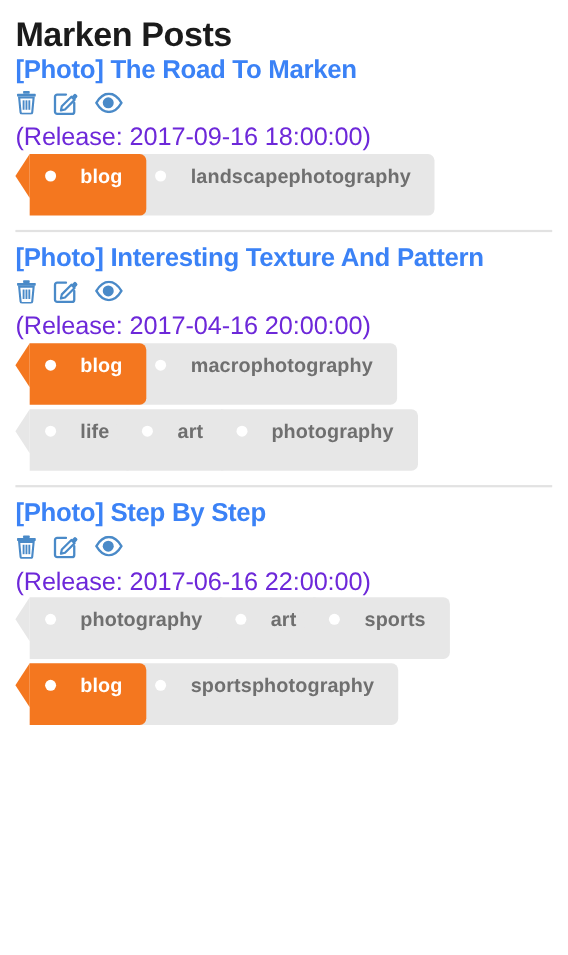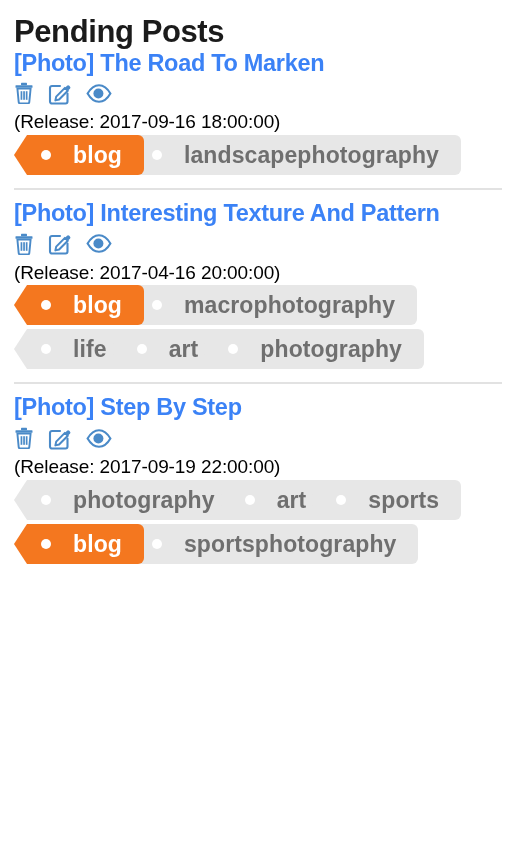--- a/index.html
+++ b/index.html
@@ -59,37 +59,37 @@
   }
   .action-icon {
     display: inline-flex;
     align-items: center;
     justify-content: center;
     cursor: pointer;
     line-height: 0;
   }
 
   .post-release {
-    font-size: 19px;
-    color: #000000;
+    font-size: 23px;
+    color: #6d28d9;
     line-height: 1.3;
     margin: 4px 0 0 0;
     letter-spacing: -0.1px;
   }
 
   
   .tag {
     position: relative;
     display: inline-block;
     vertical-align: top;
-    height: 40px;
+    height: 56px;
     line-height: 40px;
     margin: 0 -6px 0 0;
     padding: 0 22px 0 46px;
-    font-size: 23px;
+    font-size: 18px;
     font-weight: bold;
     letter-spacing: 0.1px;
     color: #6f6f6f;
     background: #e7e7e7;
     border-radius: 0 6px 6px 0;
     cursor: pointer;
     white-space: nowrap;
     text-align: left;
   }
   
@@ -135,21 +135,21 @@
     margin-bottom: 4px;
     line-height: 0;
   }
   .tag-row:last-child { margin-bottom: 0; }
 </style>
 </head>
 <body>
 
 <div class="page">
 
-  <h1 class="page-title">Pending Posts</h1>
+  <h1 class="page-title">Marken Posts</h1>
 
   <div id="posts-container">
   <div class="post">
 
     <h2 class="post-title">[Photo] The Road To Marken</h2>
     <div class="post-actions">
       <span class="action-icon" title="delete">
         <svg width="20" height="22" viewBox="0 0 20 22" aria-hidden="true">
           <rect x="1.5" y="3.2" width="17" height="2.6" rx="0.6" fill="#4a8ac8"></rect>
           <rect x="7" y="0.8" width="6" height="2.4" rx="0.6" fill="#4a8ac8"></rect>
@@ -235,21 +235,21 @@
           <path d="M16.9 5.9 L19.0 3.8 a1.6 1.6 0 0 1 2.3 0 l0.6 0.6 a1.6 1.6 0 0 1 0 2.3 L19.8 8.8 Z" fill="#4a8ac8"></path>
         </svg>
       </span>
       <span class="action-icon" title="view">
         <svg width="26" height="19" viewBox="0 0 26 19" aria-hidden="true">
           <path d="M1.6 9.5 C5 3.6 9 1.2 13 1.2 C17 1.2 21 3.6 24.4 9.5 C21 15.4 17 17.8 13 17.8 C9 17.8 5 15.4 1.6 9.5 Z" fill="none" stroke="#4a8ac8" stroke-width="2.1"></path>
           <circle cx="12.4" cy="9.5" r="5.0" fill="#4a8ac8"></circle>
         </svg>
       </span>
     </div>
-    <div class="post-release">(Release: 2017-09-19 22:00:00)</div>
+    <div class="post-release">(Release: 2017-06-16 22:00:00)</div>
     <div class="tag-wrap">
           <div class="tag-row"><span class="tag">photography</span><span class="tag">art</span><span class="tag">sports</span></div>
           <div class="tag-row"><span class="tag is-primary">blog</span><span class="tag">sportsphotography</span></div>
         </div>
   </div>
 </div>
 
 </div>
 
 </body></html>

